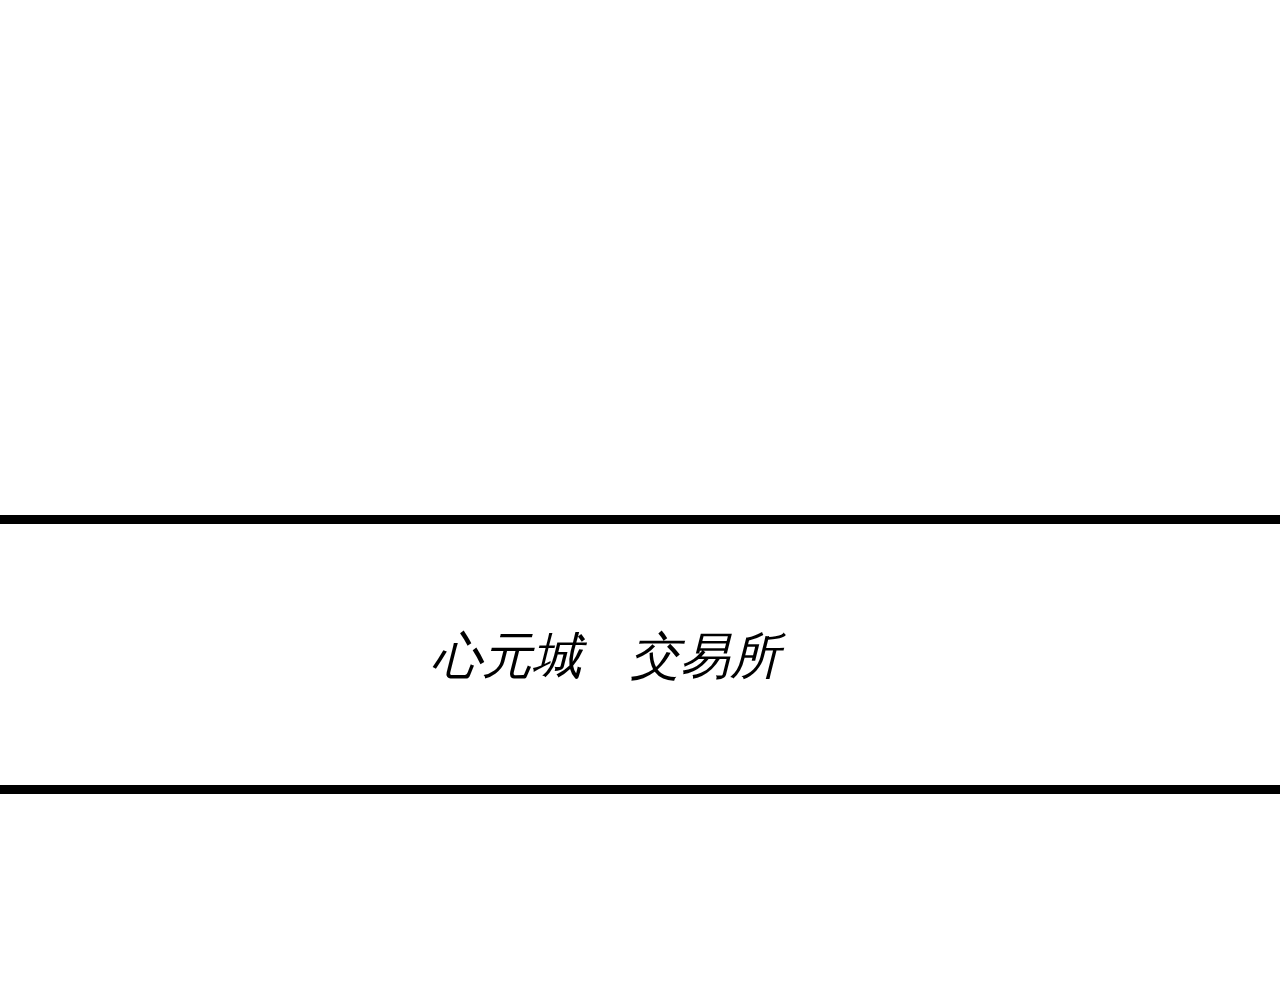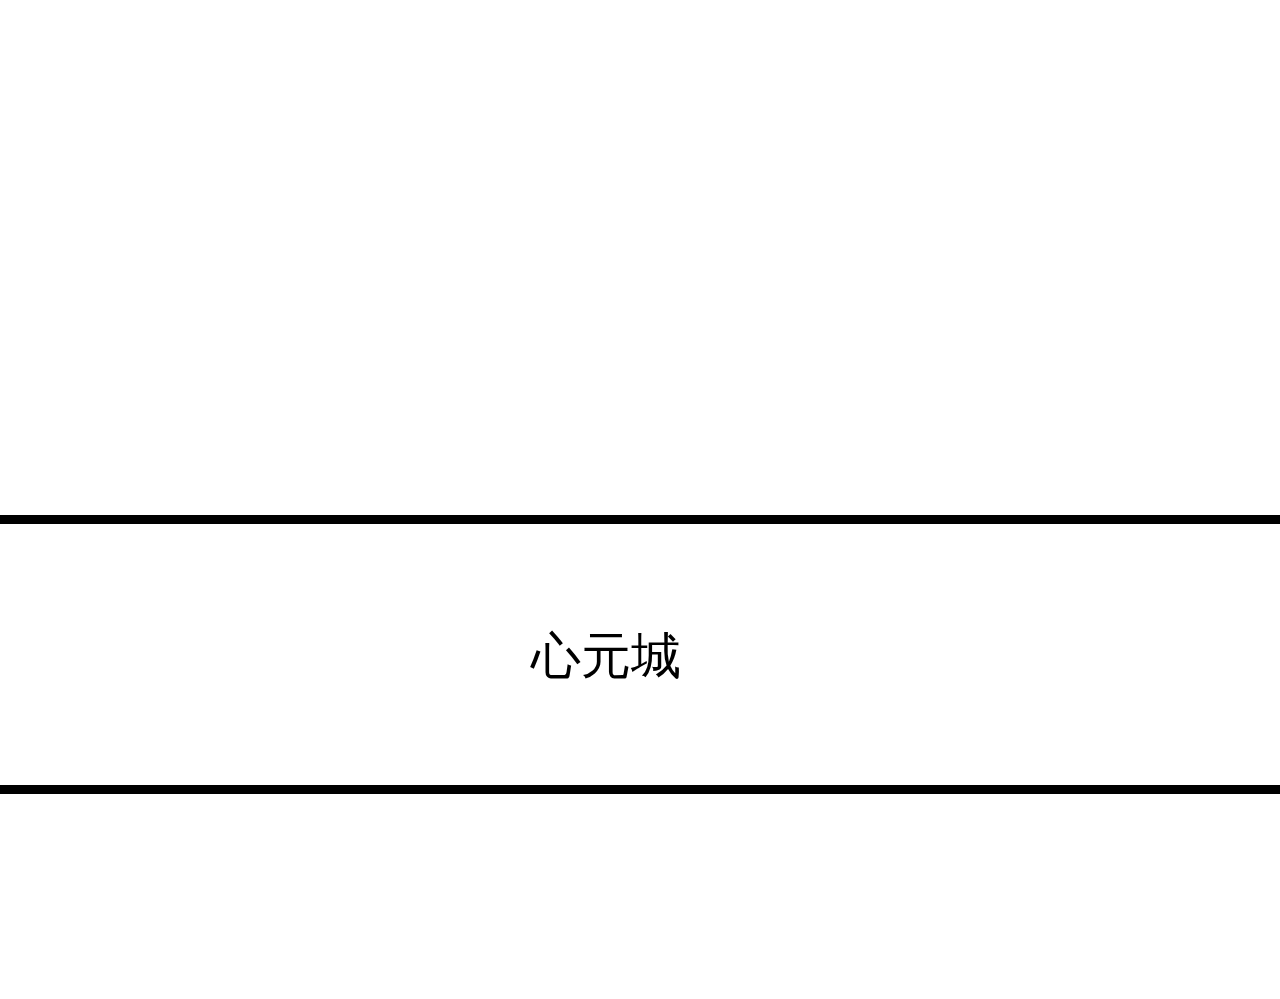--- a/index.html
+++ b/index.html
@@ -31,20 +31,21 @@
     .bar-bottom { top: 785px; }
     .caption {
       position: absolute;
       left: 0;
       top: 524px;
       width: 1212px;
       height: 261px;
       display: flex;
       align-items: center;
       justify-content: center;
+      font-style: italic;
     }
     .caption-inner {
       display: flex;
       align-items: center;
       gap: 48px;
       color: #000000;
       font-size: 50px;
       line-height: 1;
       letter-spacing: 0;
       margin-top: 2px;
@@ -54,18 +55,19 @@
 </head>
 <body>
 
 <div class="panel" style="top:0;height:515px;"></div>
 
 <div class="bar bar-top"></div>
 
 <div class="caption">
   <div class="caption-inner">
     <span>心元城</span>
+    <span>交易所</span>
   </div>
 </div>
 
 <div class="bar bar-bottom"></div>
 
 <div class="panel" style="top:794px;height:205px;"></div>
 
 </body></html>

